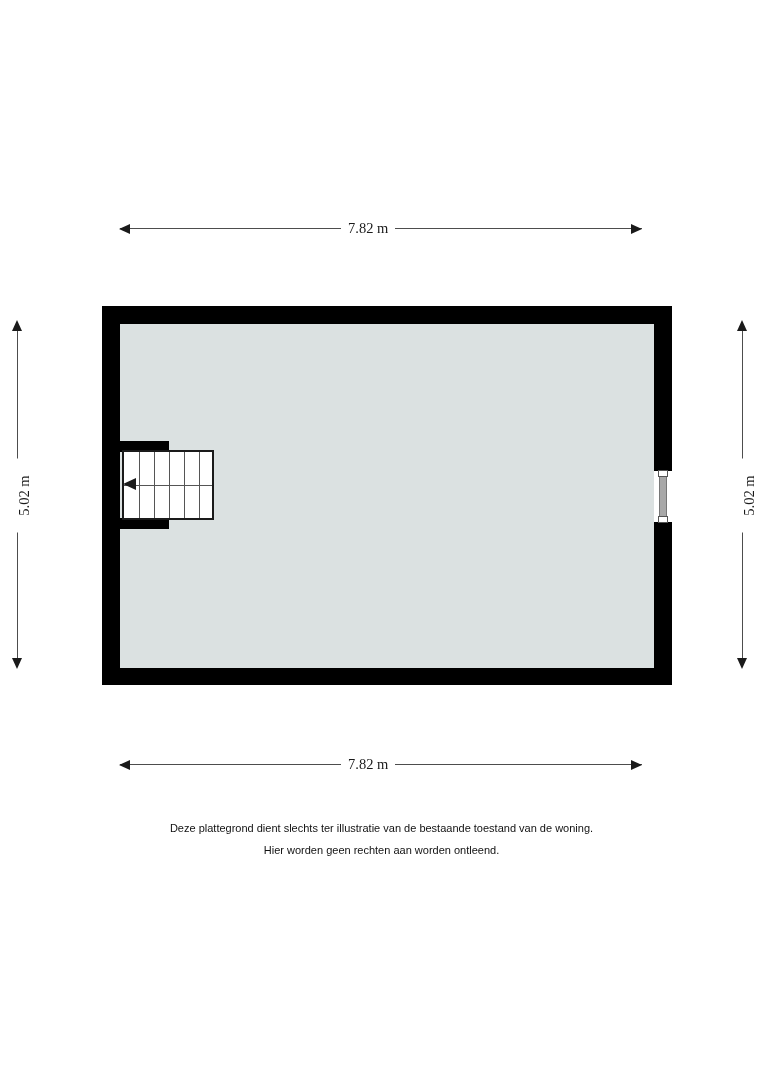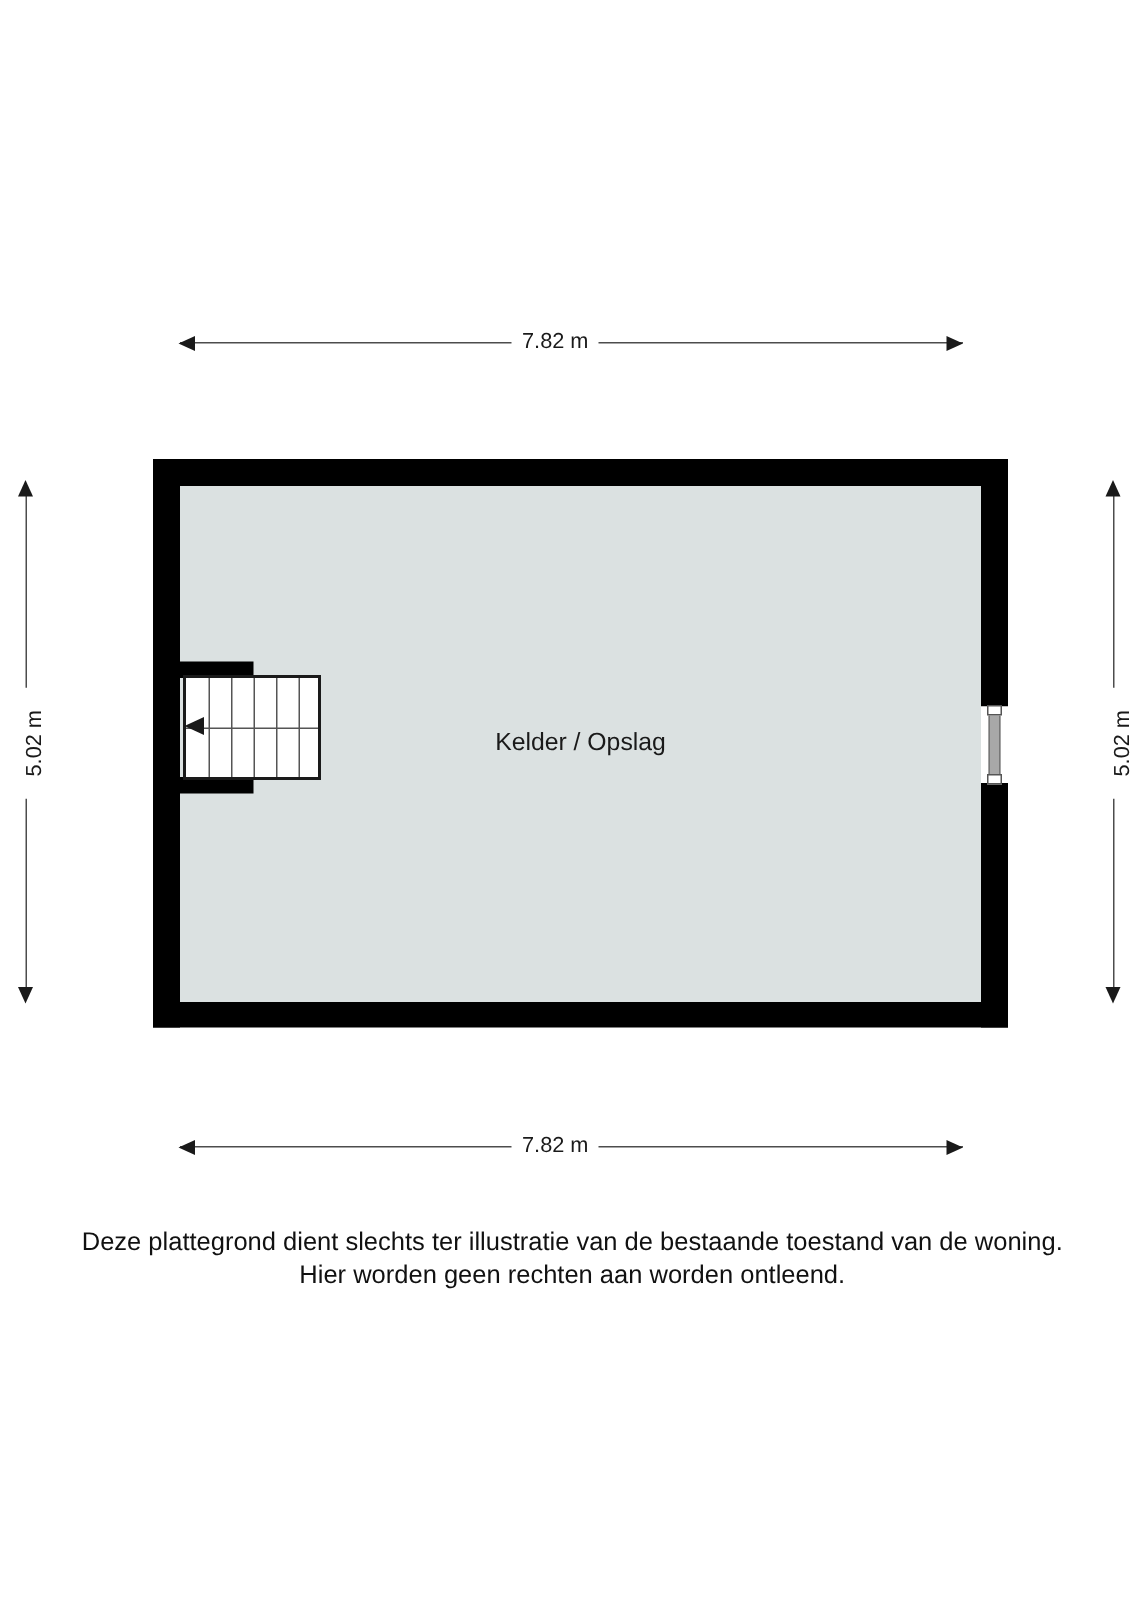--- a/index.html
+++ b/index.html
@@ -16,20 +16,21 @@
     font-family: "Liberation Sans", sans-serif;
     color: #1a1a1a;
   }
 
   #floorplan-canvas {
     position: absolute;
     left: 0;
     top: 0;
     width: 763px;
     height: 1080px;
+    font-family: Liberation Serif, serif;
   }
 
   
   .dim-line-h {
     position: absolute;
     height: 1px;
     background: #4d4d4d;
   }
   .dim-line-v {
     position: absolute;
@@ -135,21 +136,21 @@
     border: 1px solid #555555;
     box-sizing: border-box;
   }
 
   
   #disclaimer {
     position: absolute;
     left: 0;
     width: 763px;
     text-align: center;
-    font-size: 17px;
+    font-size: 11px;
     line-height: 22px;
     color: #111111;
   }
   #disclaimer div { white-space: nowrap; }
 </style>
 </head>
 <body>
 
 <div id="floorplan-canvas">
 
@@ -193,20 +194,19 @@
   <div class="stair-box" style="left:122px; top:450px; width:92px; height:70px;">
     <div class="stair-tread" style="left:15px;"></div>
     <div class="stair-tread" style="left:30px;"></div>
     <div class="stair-tread" style="left:45px;"></div>
     <div class="stair-tread" style="left:60px;"></div>
     <div class="stair-tread" style="left:75px;"></div>
     <div class="stair-axis" style="top:33px;"></div>
   </div>
   <div class="arrow arrow-left" style="left:123px; top:478px; border-top-width:6px; border-bottom-width:6px; border-right-width:13px;"></div>
 
-  <div class="room-label" style="left:237px; top:486px; width:300px;">Kelder / Opslag</div>
 
 </div>
 
 <div id="disclaimer" style="top:817px;">
   <div>Deze plattegrond dient slechts ter illustratie van de bestaande toestand van de woning.</div>
   <div>Hier worden geen rechten aan worden ontleend.</div>
 </div>
 
 </body></html>

